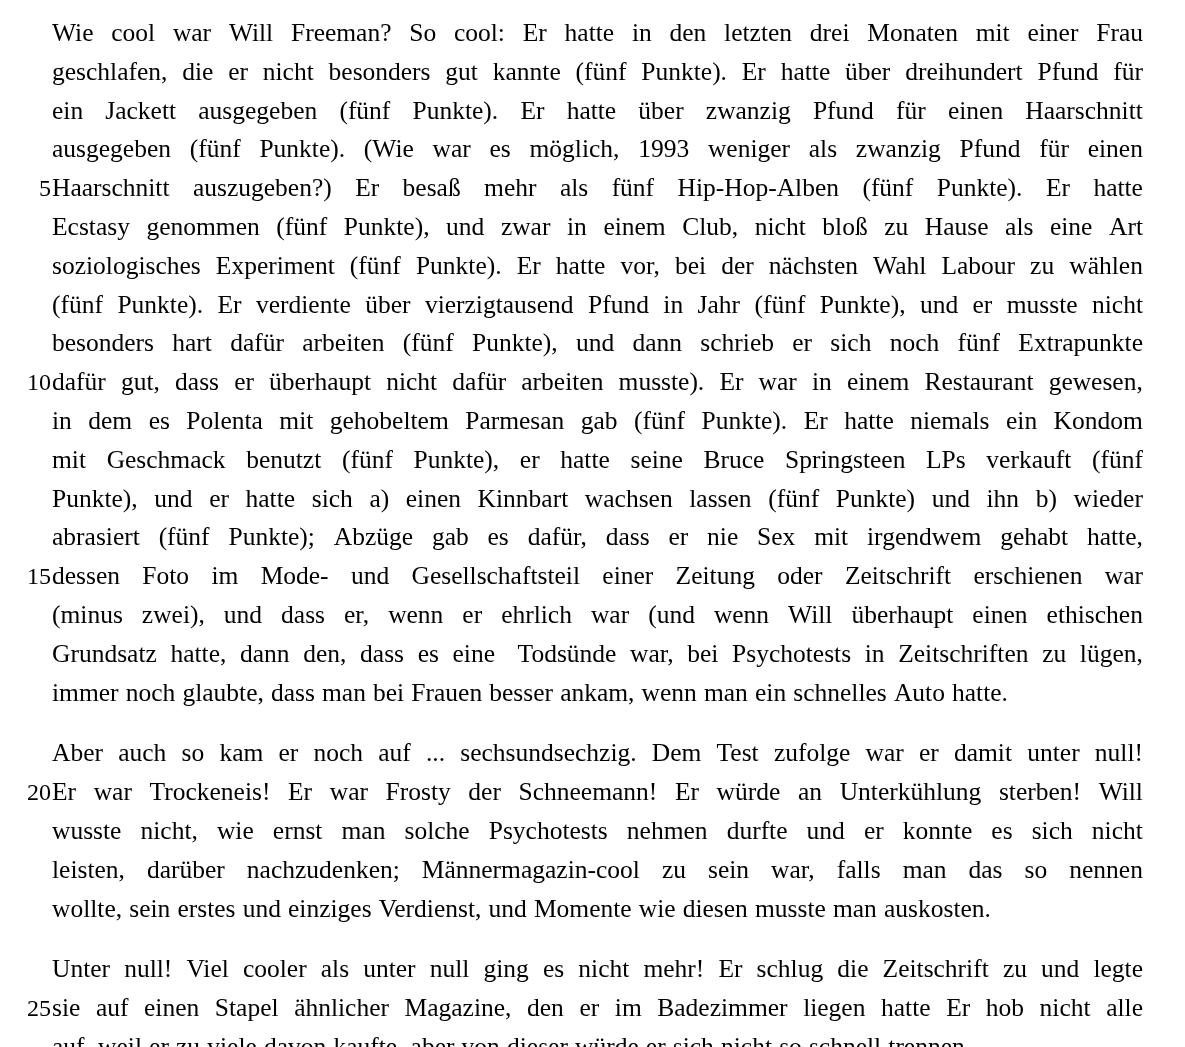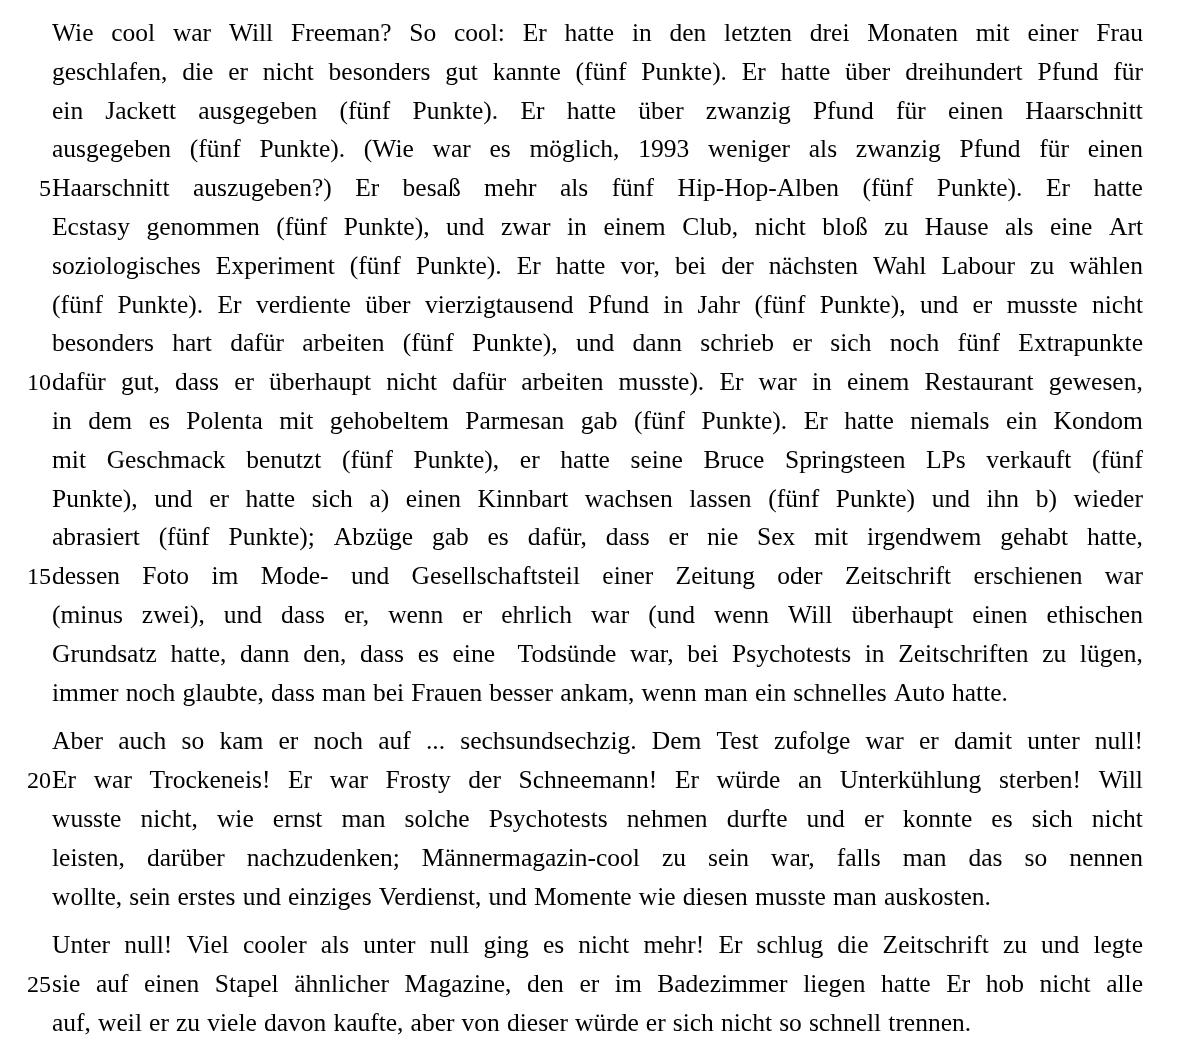--- a/index.html
+++ b/index.html
@@ -20,21 +20,21 @@
     width: 1185px;
     height: 803px;
     box-sizing: border-box;
     padding: 14px 42px 0 22px;
   }
 
   .para {
     margin: 0;
   }
   .para + .para {
-    margin-top: 10px;
+    margin-top: 22px;
     font-family: Liberation Serif, serif;
   }
 
   
   .tline {
     position: relative;
     display: block;
     height: 38.8px;
     line-height: 38.8px;
     font-size: 25.5px;

